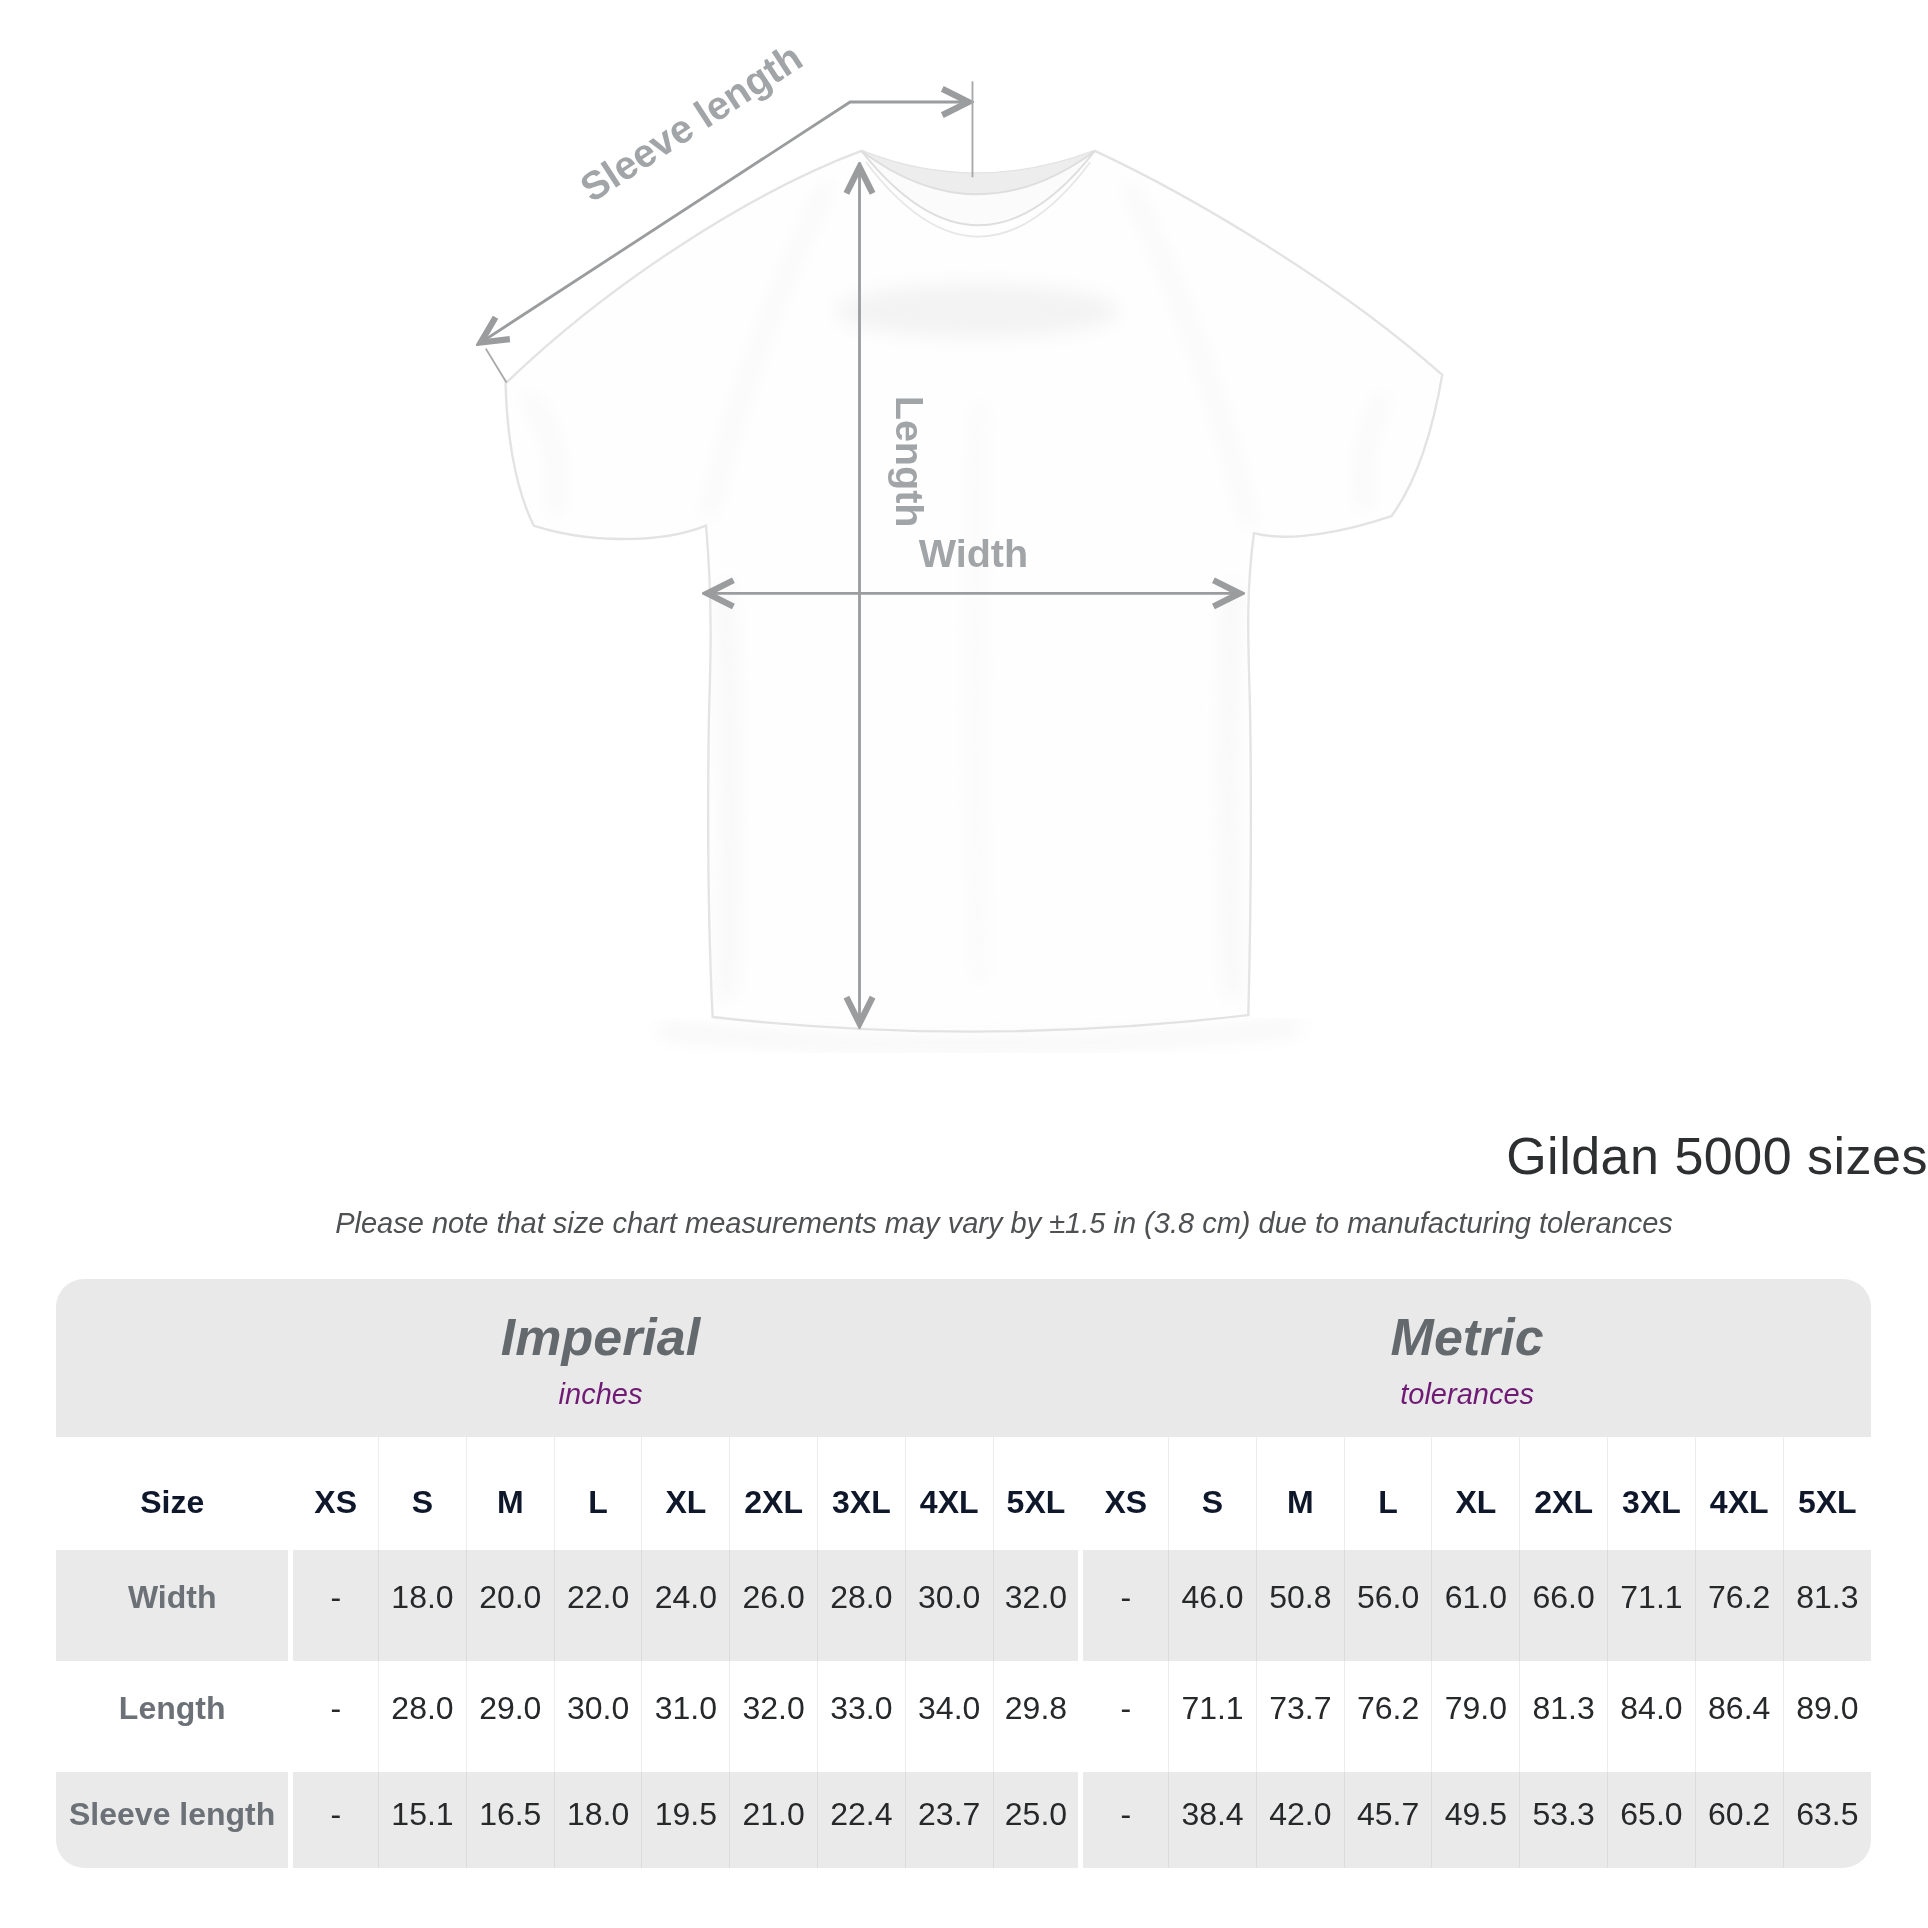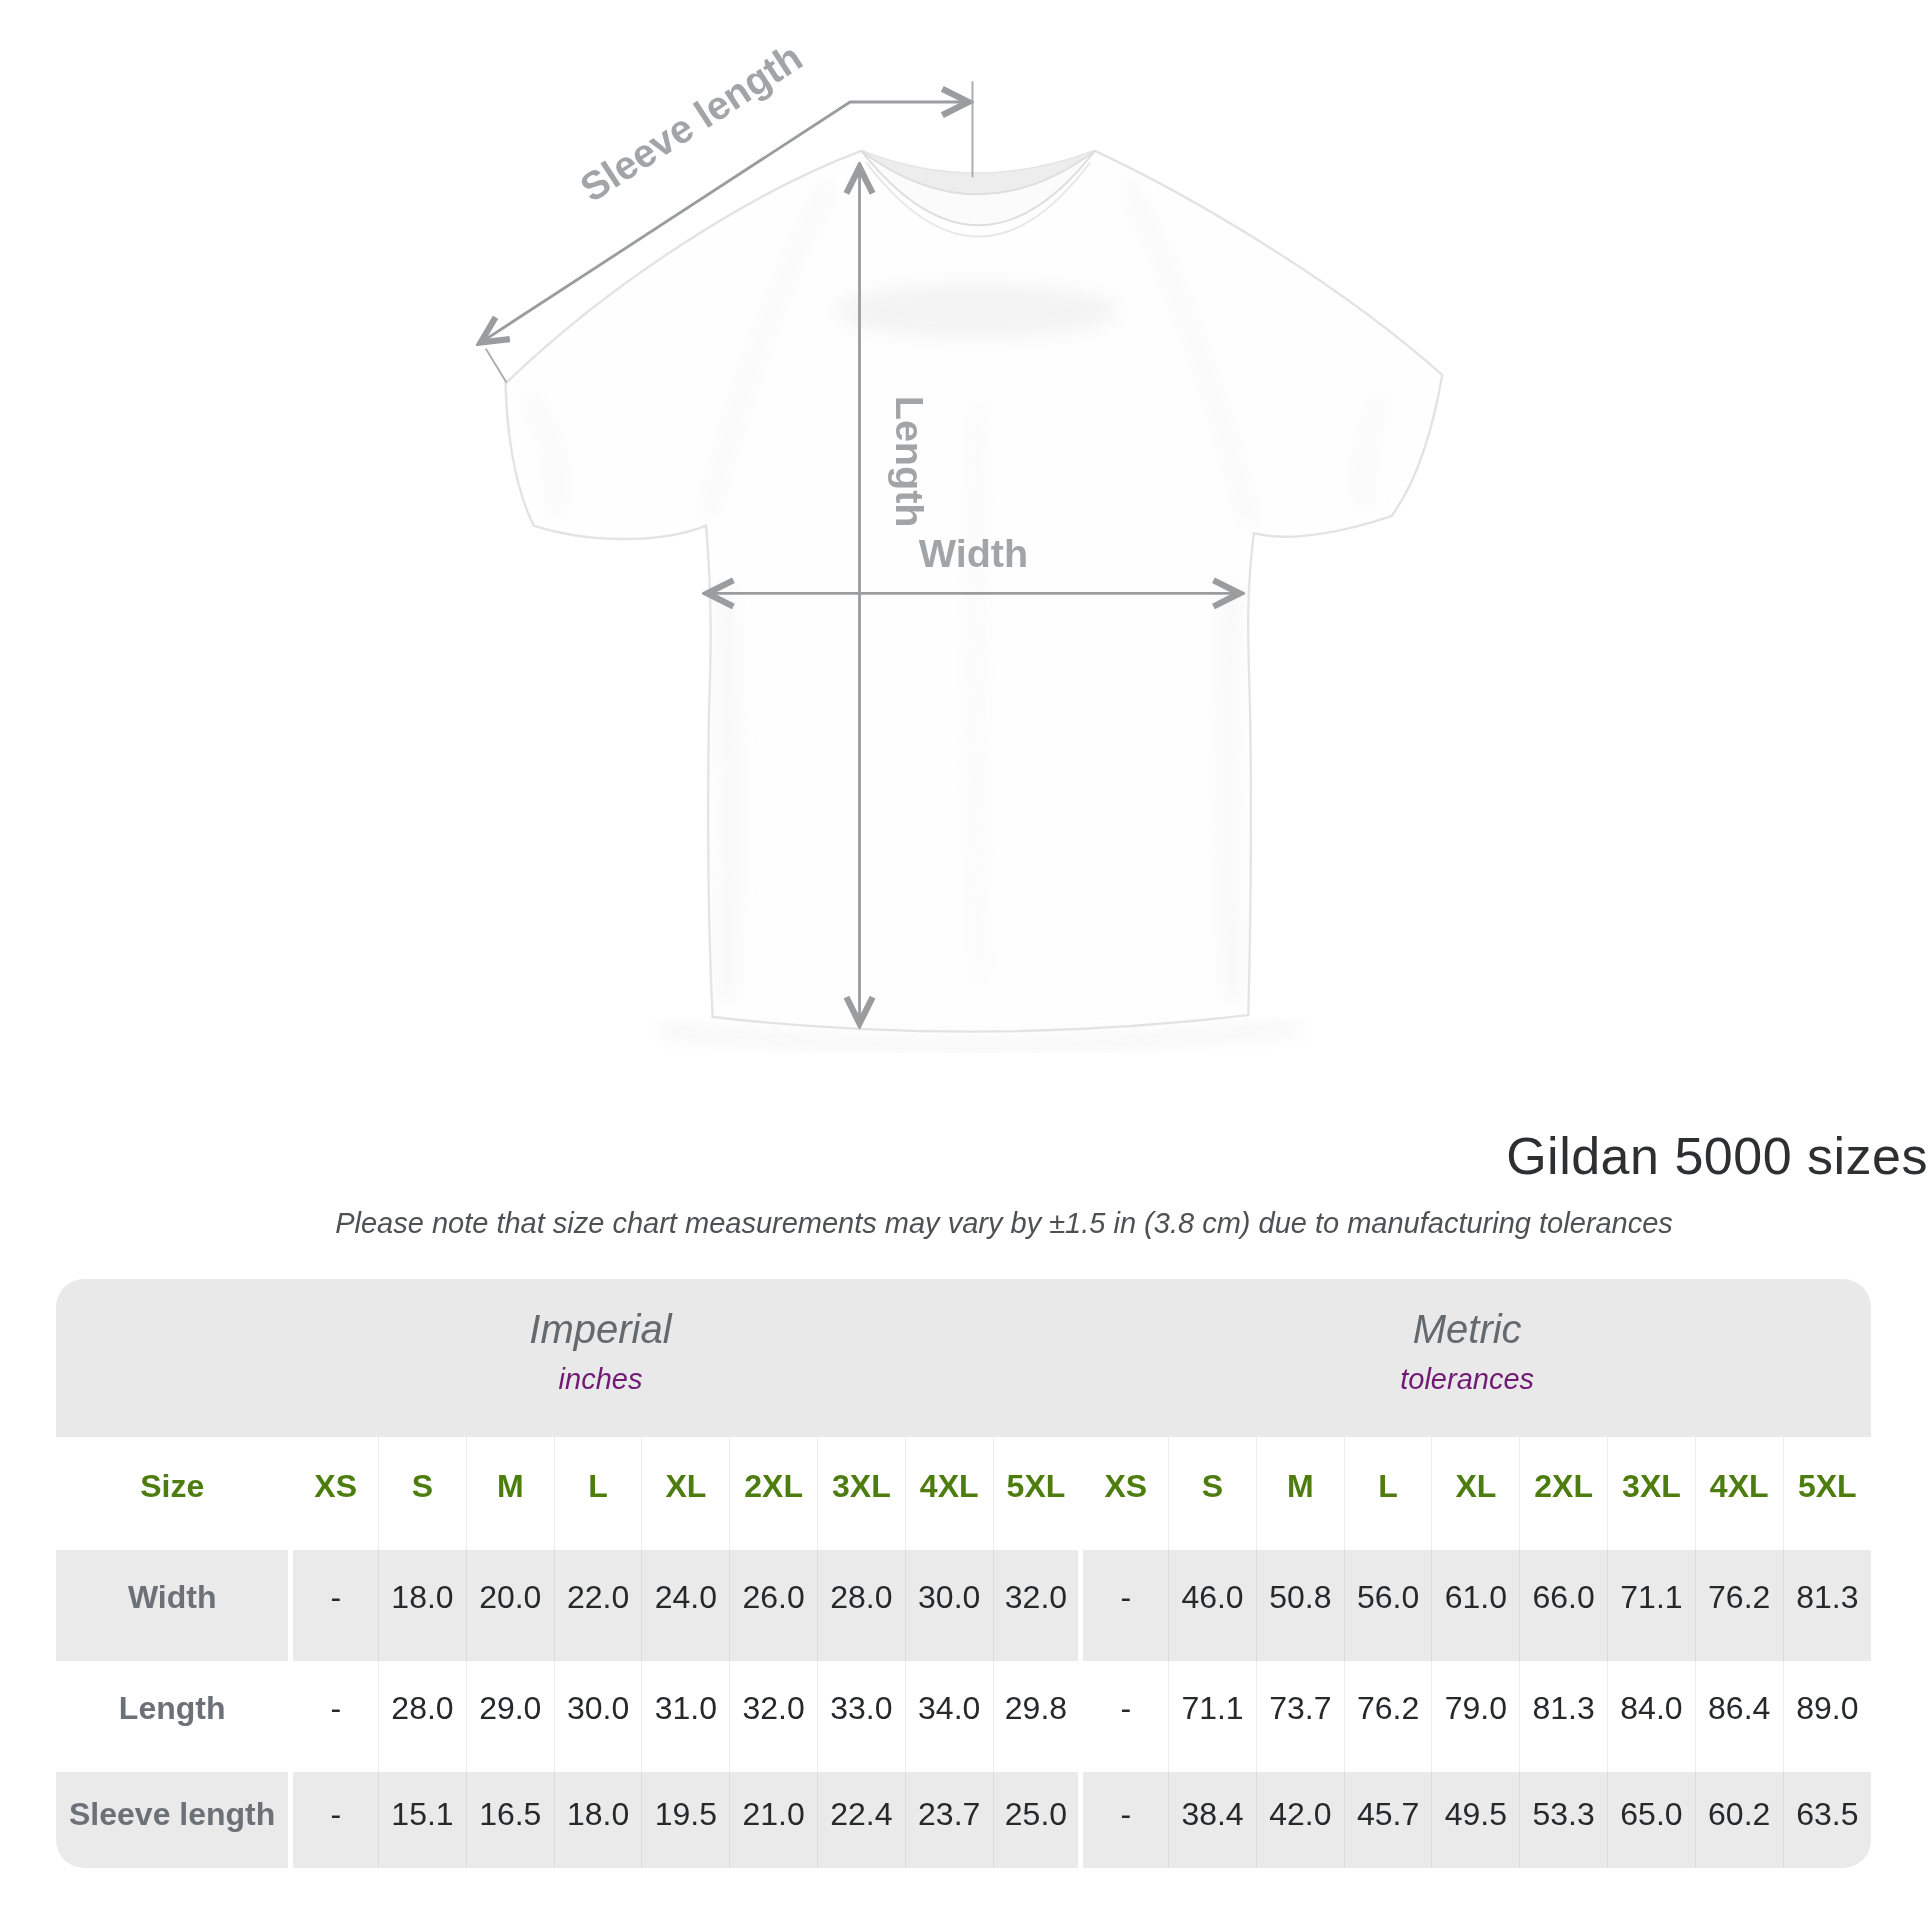--- a/index.html
+++ b/index.html
@@ -23,28 +23,28 @@
   }
   
   .table-wrap{
     position:absolute;top:1279px;left:56px;width:1815px;height:589px;
     border-radius:28px;overflow:hidden;background:#ffffff;
   }
   .units-band{position:relative;height:158px;background:#e9e9e9;}
   .unit-group{position:absolute;top:28px;text-align:center;}
   .unit-group.imperial{left:6%;width:48%;}
   .unit-group.metric{left:55.5%;width:44.5%;}
-  .unit-title{font-size:40px;font-weight:normal;font-style:italic;color:#64696d;}
+  .unit-title{font-size:52px;font-weight:bold;font-style:italic;color:#64696d;}
   .unit-sub{font-size:29px;font-style:italic;color:#701a75;margin-top:11.3px;}
   table.size-table{width:100%;border-collapse:collapse;table-layout:fixed;}
   table.size-table th,table.size-table td{
     text-align:center;vertical-align:top;padding:0;font-size:32px;line-height:38px;
   }
   tr.header-row{background:#ffffff;height:113px;}
-  tr.header-row th{padding-top:30px;color:#4d7c0f;font-weight:bold;}
+  tr.header-row th{padding-top:46px;color:#0f172a;font-weight:bold;}
   tr.header-row th.corner{width:12.8%;}
   tr.row th.rowlab{color:#6b7177;font-weight:bold;}
   tr.gray{background:#eaeaea;}
   tr.white{background:#ffffff;}
   tr.gray,tr.white{height:111px;}
   tr.row.last{height:96px;}
   tr.gray td,tr.gray th,tr.white td,tr.white th{padding-top:28px;}
   tr.row.last td,tr.row.last th{padding-top:22.6px;}
   td.val{color:#26282a;font-weight:normal;}
   

